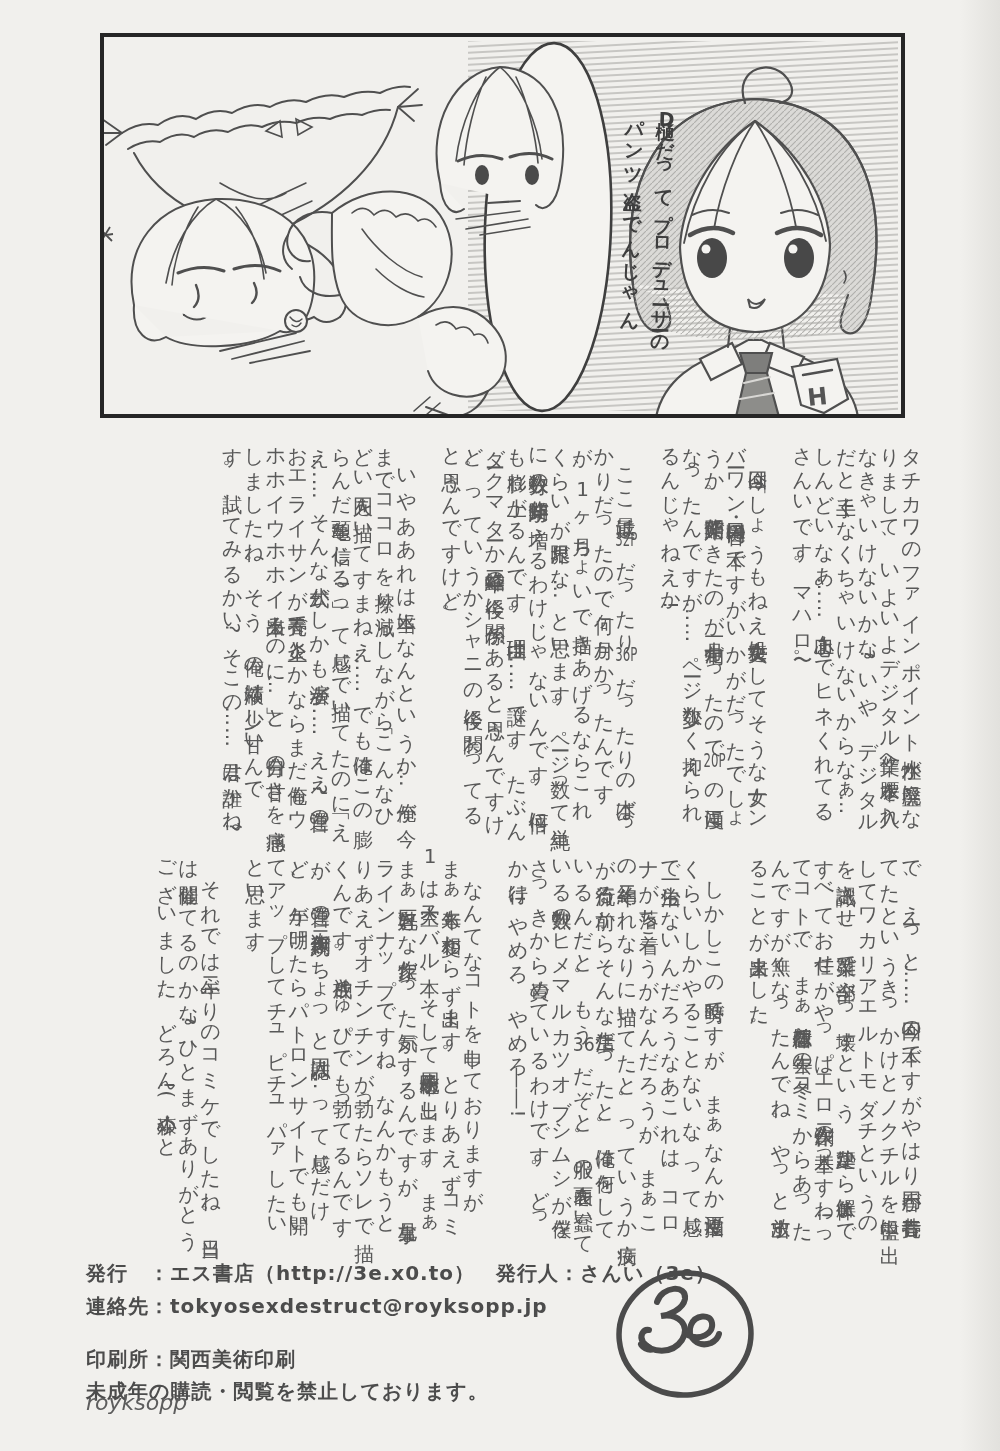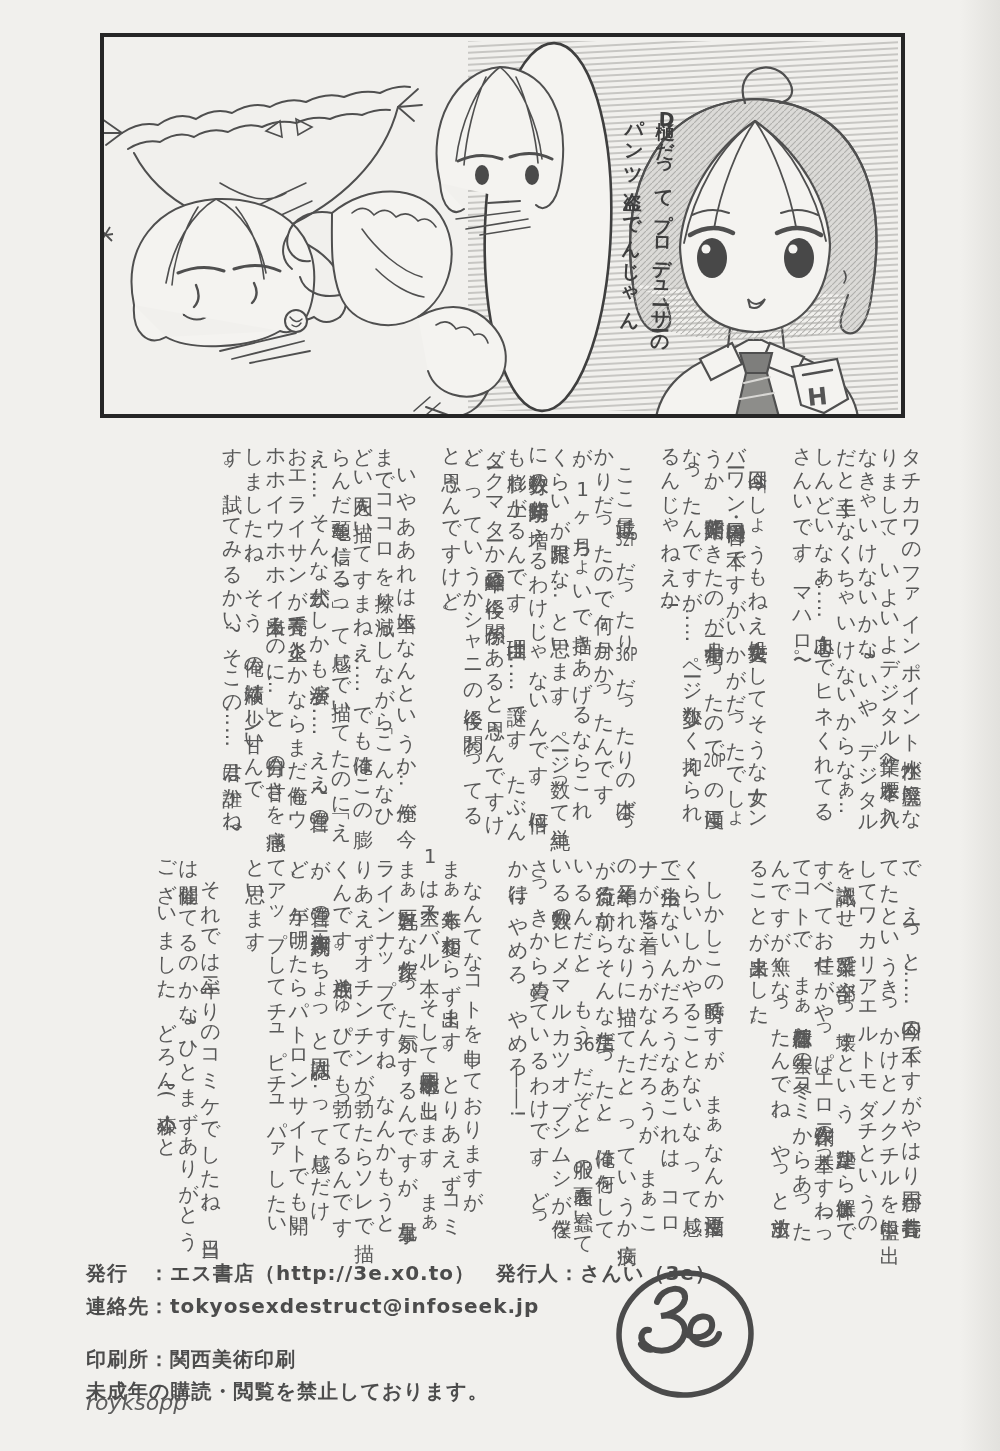--- a/index.html
+++ b/index.html
@@ -179,21 +179,21 @@
 
   <div class="textblock lower">
     <p class="vtext">で、えーっと……今回の本ですがやはり円香が昔売春してたというきっかけとノクチルを中盤に出してワカリアエルトモダチというのを認識させ、雛菜で全部ぶっ壊すという、建築から解体まですべてお任せがやっぱエロ二次創作の基本っすわ!ってコトで、まぁ着想自体は去年の冬コミからあったんですが無くなったんでね。やっと放出することが出来ました。</p>
     <p class="vtext">　しかしこの時勢ですが、まぁなんか漫画描くくらいしかやることないな、って感じで一生治らないんだろうなあこれは。コロナが落ち着こうがなんだろうが、まぁこの約二年それなりに描いてたと。っていうか疫病が流行る前からそんな生活だったと。俺は何をしているんだと。もう<span class="tcy">36</span>だぞと。服の表面を蠢いている無数のヒメマルカツオブシムシが僕をさっきから責めているわけです。どっか行け!やめろ、やめろ――!</p>
     <p class="vtext">　なんてなコトを申しておりますが、まぁ来年も相変わらず出ます。とりあえずコミ<span class="tcy">1</span>は大空スバル本、そして周防桃子本を出します。まぁまぁ巨乳好きな作家だった気がするんですが、見事なラインナップですね。なんかもうとりあえずオチンチンが勃ったらソレで描くんです。神成きゅぴでも勃ってるんですが、運営の二次創作規約でちょっと同人誌は…って感じだけど、年が明けたらパトロンサイトでも開いてアップしてチュピチュパァしたいと思います。</p>
     <p class="vtext">　それでは二年ぶりのコミケでしたね。当日は開催してるのかな?ひとまずありがとうございました。どろん!(小森めと</p>
   </div>
 
   <div class="colophon-top">
     <div>発行　：エス書店（http://3e.x0.to）　発行人：さんい（3e）</div>
-    <div>連絡先：tokyosexdestruct@infoseek.jp</div>
+    <div>連絡先：tokyosexdestruct@royksopp.jp</div>
   </div>
 
   <div class="colophon-print">
     <div>印刷所：関西美術印刷</div>
     <div>未成年の購読・閲覧を禁止しております。</div>
   </div>
 
   <div class="footer-note">royksopp</div>
 
   <svg class="logo-svg" width="170" height="155" viewBox="0 0 170 155">

